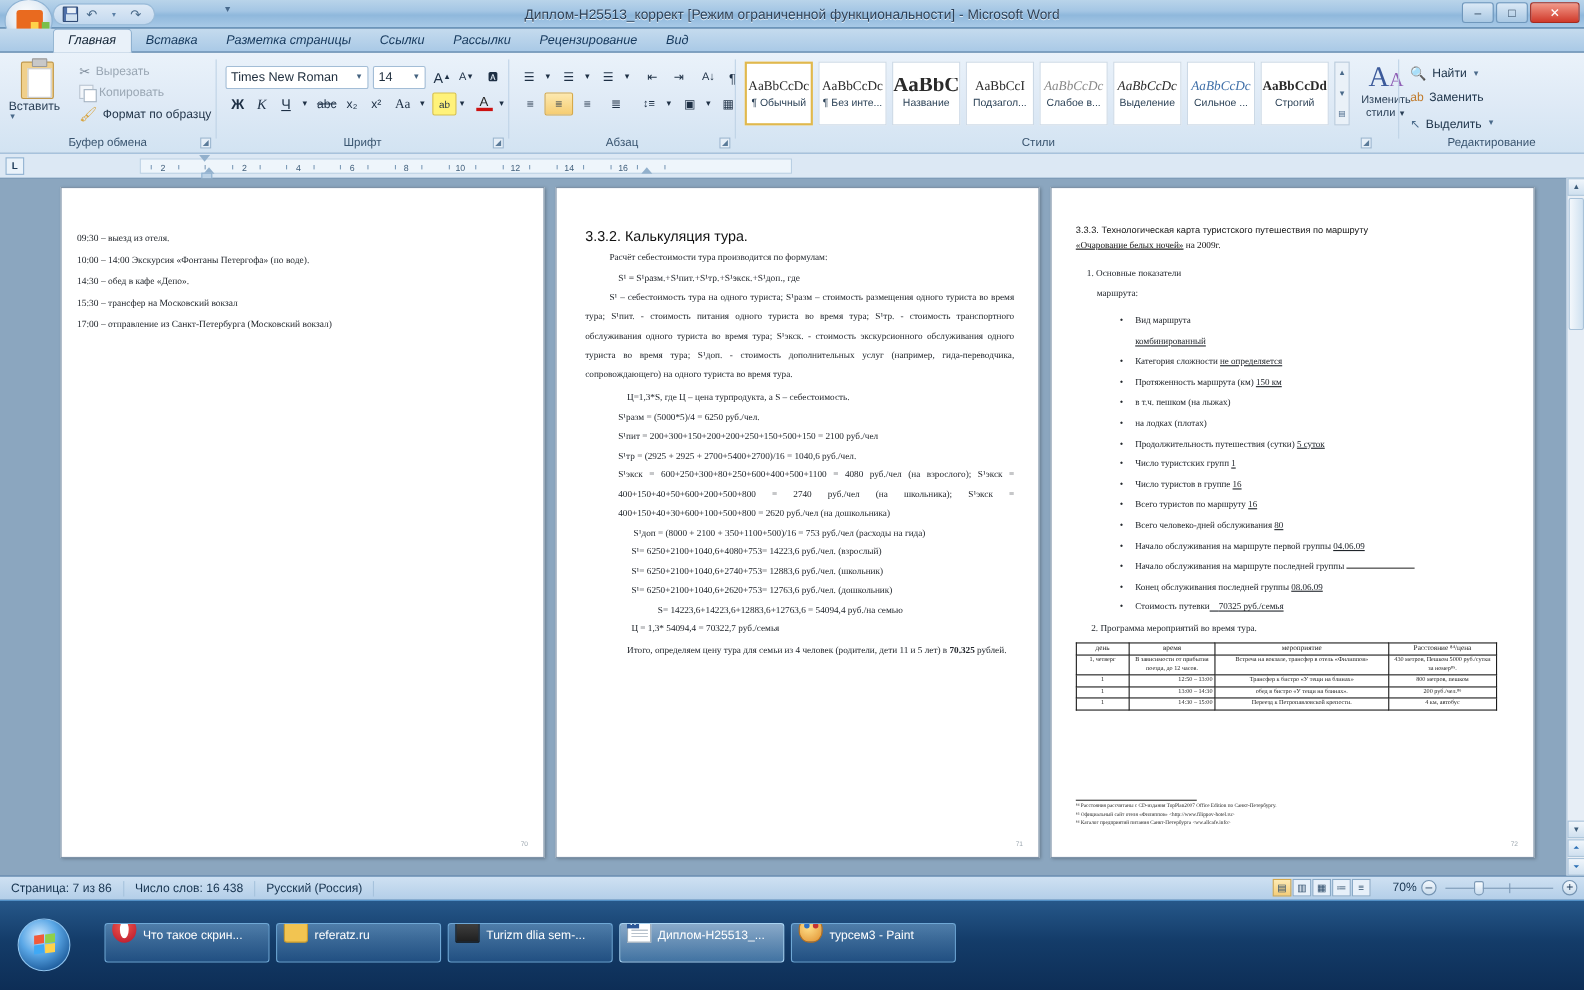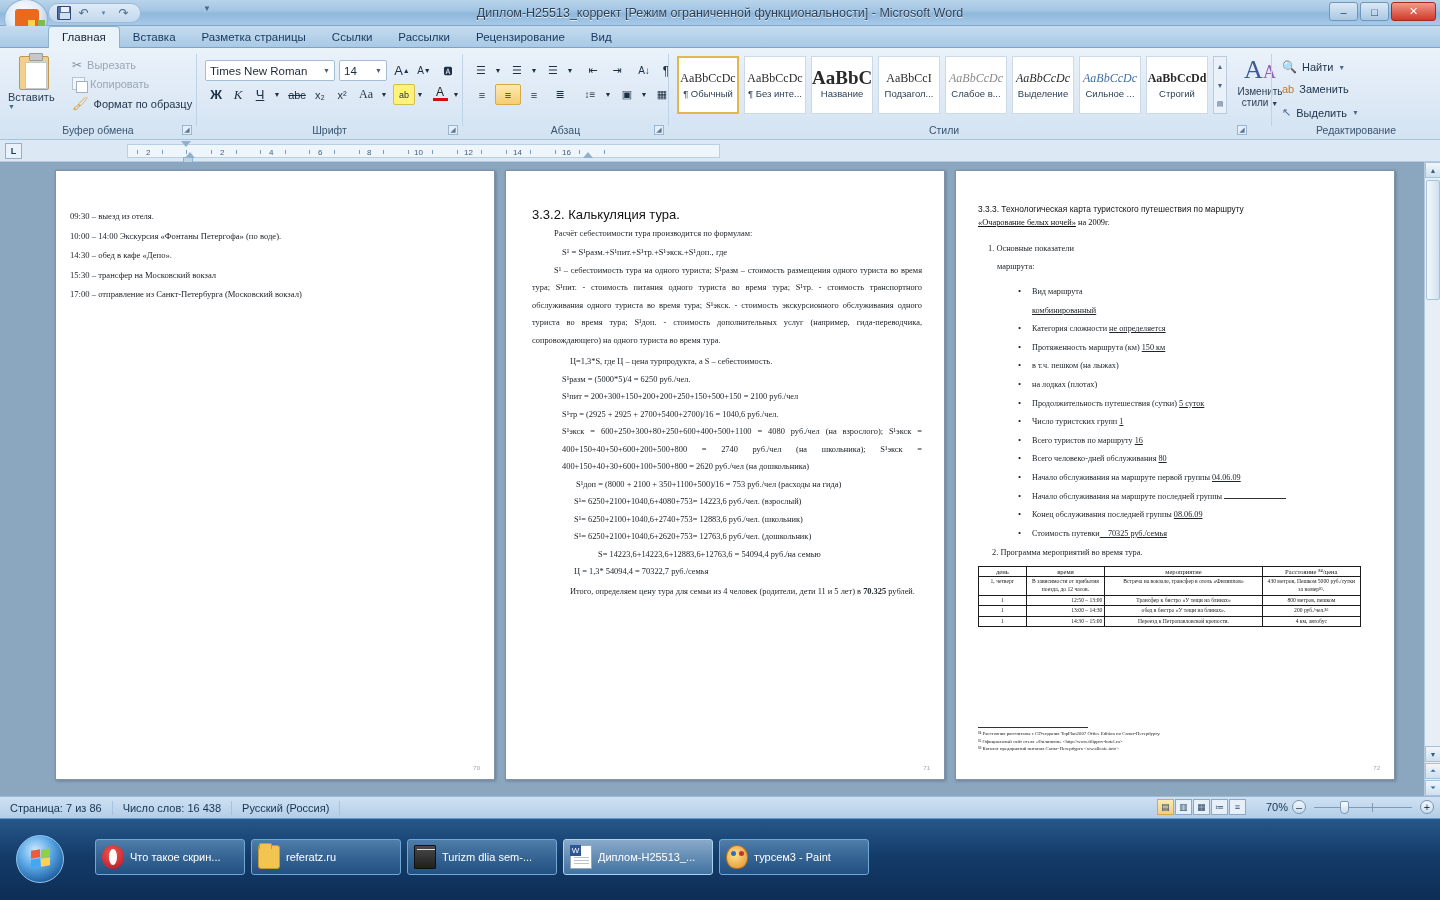--- a/index.html
+++ b/index.html
@@ -43,21 +43,21 @@
   .offbtn .g4{position:absolute;left:13px;top:21px;width:7px;height:7px;background:#d13a2a;}
   .offbtn .g5{position:absolute;left:23px;top:21px;width:7px;height:7px;background:#3f7fc4;}
   .wbtns{ position:absolute; right:4px; top:2px; display:flex; gap:2px;}
   .wbtn{ width:29px;height:19px;border:1px solid #6f97bc;border-radius:3px;
     background:linear-gradient(to bottom,#dbe9f6,#a9c8e3);
     display:flex;align-items:center;justify-content:center;font-size:11px;color:#2b4159;}
   .wbtn.close{ background:linear-gradient(to bottom,#f29a8a,#d0392a); border-color:#a32a1e; color:#fff; width:45px;}
 
   
   .tabbar{ position:absolute; left:0; top:26px; width:1440px; height:22px;
-    background:linear-gradient(to bottom,#c5dbee,#a9c9e6); border-bottom:1px solid #7fa3c4;}
+    background:linear-gradient(to bottom,#c5dbee,#a9c9e6); border-bottom:1px solid #7fa3c4;font-style:italic;}
   .tabs{ position:absolute; left:48px; top:0; display:flex; height:22px; align-items:flex-end;}
   .tab{ padding:3px 13px 4px; font-size:11.5px; color:#15385c; line-height:14px;
     border-radius:4px 4px 0 0; cursor:default; }
   .tab.active{ background:#e9f1f9; border:1px solid #8fb1d0; border-bottom:none; color:#123; }
 
   
   .ribbon{ position:absolute; left:0; top:48px; width:1440px; height:92px;
     background:linear-gradient(to bottom,#eaf2fa 0%,#dfeaf6 50%,#d2e3f2 100%);
     border-bottom:1px solid #a7c2dc; }
   .group{ position:absolute; top:2px; height:88px; }
@@ -191,21 +191,21 @@
   .taskbar{ position:absolute; left:0; top:818px; width:1440px; height:82px;
      background:linear-gradient(to bottom, rgba(40,90,140,.92) 0%, rgba(20,60,105,.95) 45%, rgba(13,45,85,.97) 100%);
      border-top:1px solid #5a9ad0; }
   .startorb{ position:absolute; left:16px; top:16px; width:48px;height:48px;border-radius:50%;
      background:radial-gradient(circle at 40% 32%, #cfe9ff 0%, #5aa7e6 40%, #1f5e9e 78%, #0d3a6b 100%);
      border:1px solid #8fc4ef; }
   .orbflag{ position:absolute; left:14px; top:13px; width:20px;height:20px; }
   .tasks{ position:absolute; left:95px; top:20px; display:flex; gap:6px; }
   .task{ width:150px; height:36px; border:1px solid #6fa8d6; border-radius:3px;
      background:linear-gradient(to bottom, rgba(150,200,240,.42), rgba(55,115,175,.42));
-     display:flex; align-items:center; gap:6px; padding:0 6px; color:#fff; font-size:11px;
+     display:flex; align-items:flex-end; gap:6px; padding:17px 6px; color:#fff; font-size:11px;
      white-space:nowrap; overflow:hidden;}
   .task.act{ background:linear-gradient(to bottom, rgba(205,230,252,.62), rgba(105,165,215,.55));
      border-color:#a9d4f3;}
   .tico{ width:22px;height:24px; flex:0 0 22px; position:relative;}
   
   .ico-opera{ border-radius:50%; background:radial-gradient(circle at 45% 35%,#f05a4e,#b5122a); }
   .ico-opera:after{ content:""; position:absolute; left:7px; top:4px; width:8px;height:16px;
      border-radius:50%; background:#fff;}
   
   .ico-folder{ background:#f2c451; border:1px solid #c89a2e; border-radius:2px 3px 3px 3px; }
@@ -501,20 +501,21 @@
       <div class="pc" style="margin-left:19px">маршрута:</div>
       <ul class="ul" style="margin-top:8px;margin-left:32px">
         <li><span>Вид маршрута</span>
           <div style="padding-left:0" class="u">комбинированный</div></li>
         <li><span>Категория сложности </span><span class="u">не определяется</span></li>
         <li><span>Протяженность  маршрута (км) </span><span class="u">150 км</span></li>
         <li><span>в т.ч. пешком (на лыжах)</span></li>
         <li><span>на лодках (плотах)</span></li>
         <li><span>Продолжительность  путешествия  (сутки) </span><span class="u">5 суток</span></li>
         <li><span>Число туристских  групп </span><span class="u">1</span></li>
+        <li><span>Число туристов  в группе  </span><span class="u">16</span></li>
         <li><span>Всего туристов  по маршруту  </span><span class="u">16</span></li>
         <li><span>Всего человеко-дней  обслуживания   </span><span class="u">80</span></li>
         <li><span>Начало обслуживания  на маршруте  первой группы </span><span class="u">04.06.09</span></li>
         <li><span>Начало обслуживания  на маршруте  последней  группы  </span><span class="blank"></span></li>
         <li><span>Конец обслуживания  последней группы </span><span class="u">08.06.09</span></li>
         <li><span>Стоимость путевки</span><span class="u">&nbsp;&nbsp;&nbsp;&nbsp;<span>70325  руб./семья</span></span></li>
       </ul>
       <div class="pc" style="margin-left:14px;margin-top:1px">2. Программа мероприятий  во время тура.</div>
 
       <table class="prog">

